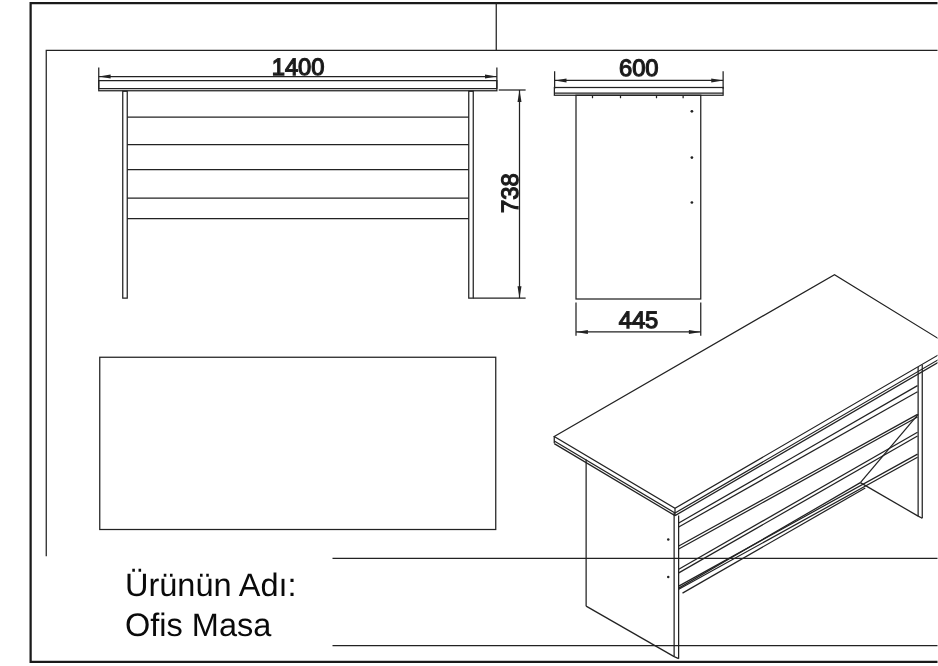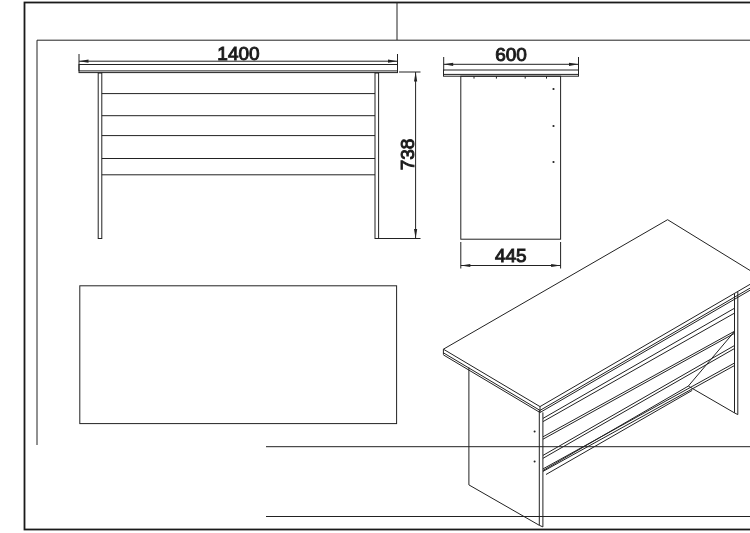--- a/index.html
+++ b/index.html
@@ -136,13 +136,14 @@
 <g>
   <line x1="521" y1="470.5" x2="666.3" y2="386.1"></line>
   <line x1="524" y1="474.5" x2="670.2" y2="390.4"></line>
   <line x1="666.3" y1="386.1" x2="712.5" y2="412.9"></line>
   <line x1="666.3" y1="386.1" x2="712.5" y2="331.5"></line>
 </g>
 
 </g>
 </svg>
 
+<div style="position:absolute;left:78px;top:451.5px;font-family:'Liberation Sans',sans-serif;font-size:26px;line-height:32px;color:#0a0a0a;">Ürünün Adı:<br>Ofis Masa</div>
 </div>
 
 </body></html>

